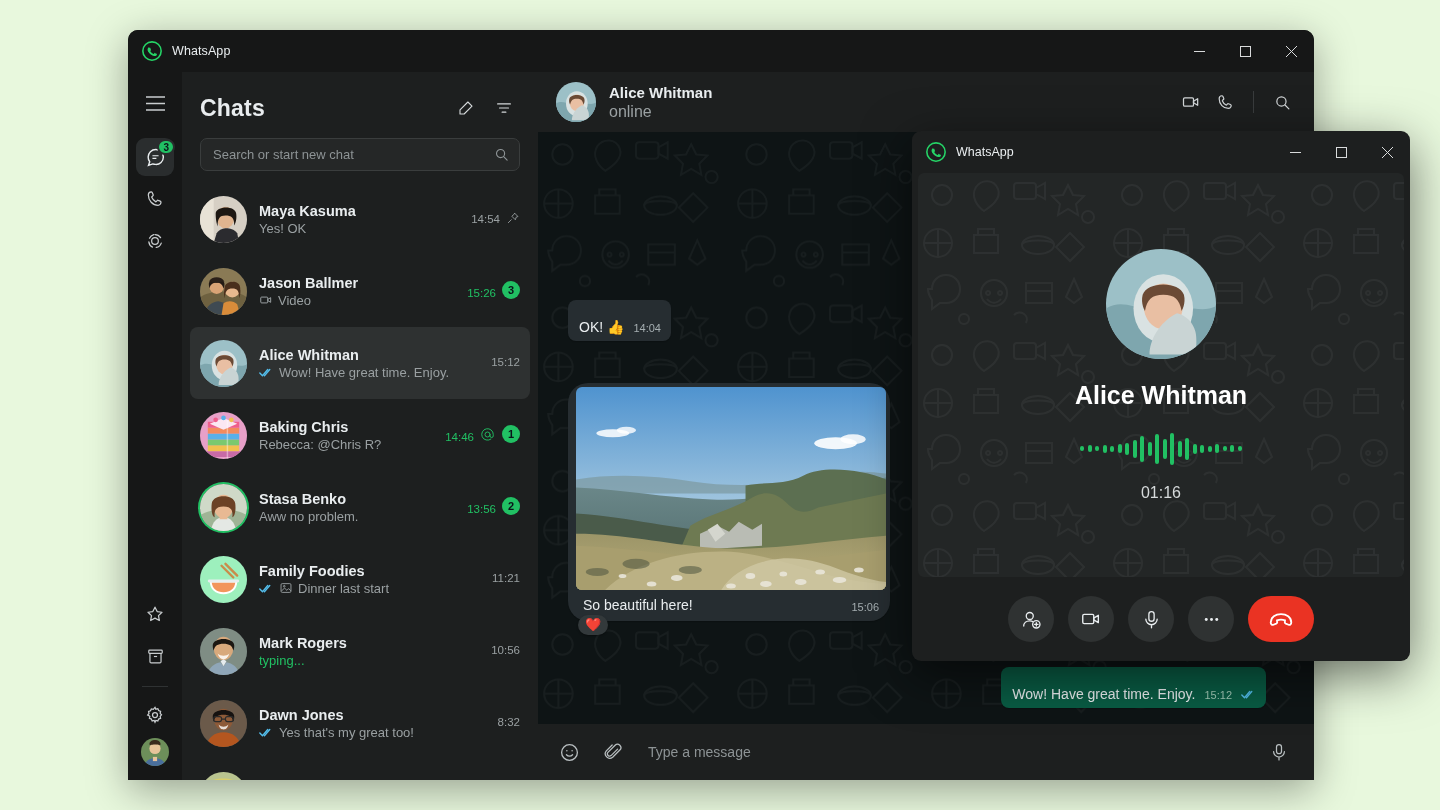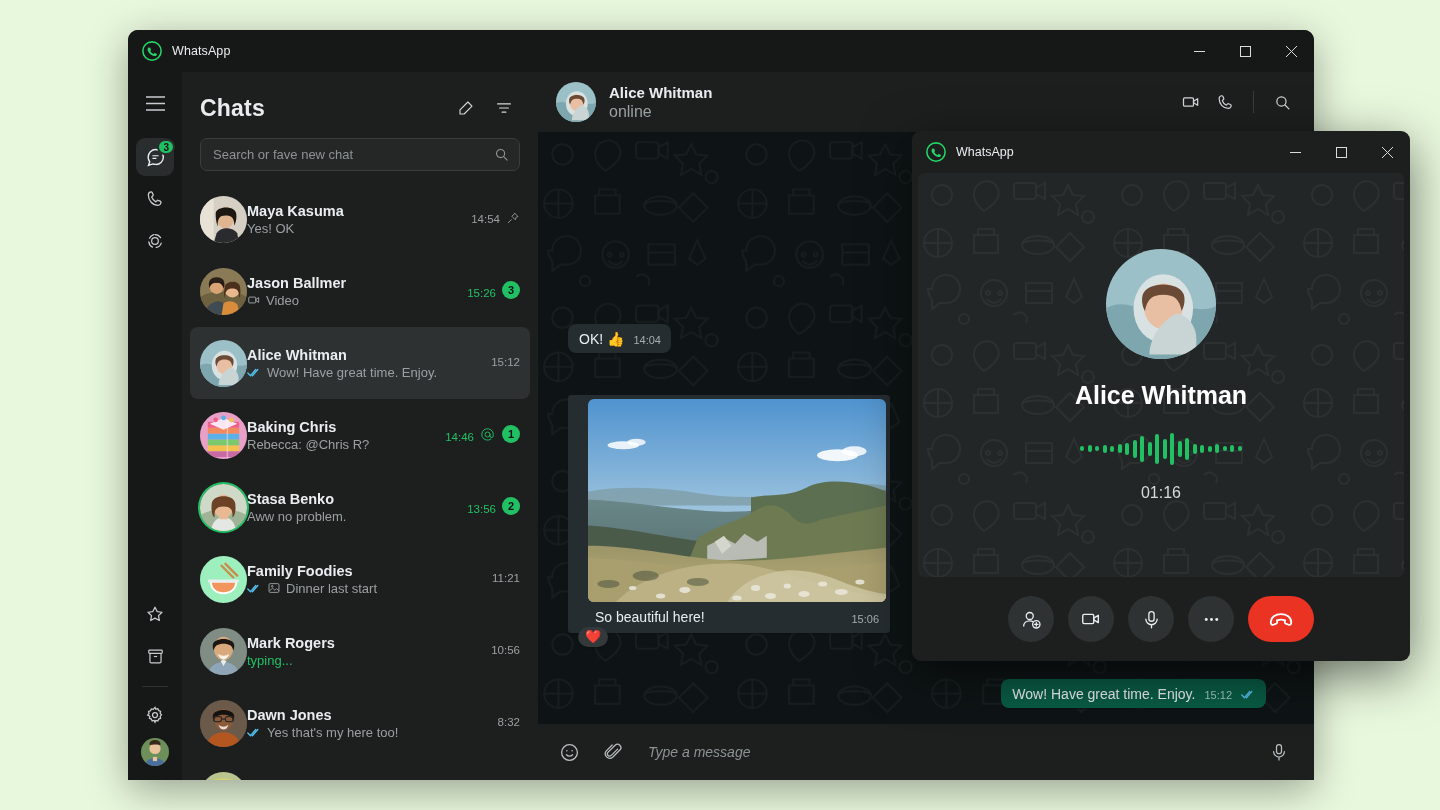--- a/index.html
+++ b/index.html
@@ -94,21 +94,21 @@
     height: 33px; background: #252727; border: 1px solid #3a3d3d;
     border-radius: 7px; display: flex; align-items: center;
     padding: 0 10px 0 12px;
   }
   .search-box .ph { color: #8d9395; font-size: 13px; flex: 1; }
   .search-box .sicon { color: #8d9395; display: flex; }
 
   .chatlist { flex: 1; overflow: hidden; padding: 2px 8px 0 8px; }
   .chatrow {
     height: 72px; display: flex; align-items: center;
-    padding: 0 10px; border-radius: 8px; 
+    padding: 0 10px; border-radius: 8px; gap: 12px;
   }
   .chatrow.selected { background: #2e3131; }
   .avatar {
     width: 47px; height: 47px; border-radius: 50%; flex: 0 0 47px;
     overflow: hidden; position: relative; background: #3b4043;
   }
   .avatar.ring { box-shadow: 0 0 0 2px #21c063; }
   .chat-mid { flex: 1; min-width: 0; }
   .chat-name {
     color: #e9edef; font-size: 14.5px; font-weight: bold;
@@ -151,49 +151,49 @@
     background-color: #0e1415;
   }
   .doodle { position: absolute; inset: 0; opacity: .045; }
   .msgs {
     position: absolute; inset: 0; padding: 14px 48px 10px 30px;
     display: flex; flex-direction: column; justify-content: flex-end;
   }
   .bubble-row { display: flex; margin-bottom: 14px; }
   .bubble-row.out { justify-content: flex-end; }
   .bubble {
-    max-width: 62%; border-radius: 8px; padding: 7px 10px 6px 11px;
+    max-width: 62%; border-radius: 8px; padding: 19px 10px 6px 11px;
     color: #e9edef; font-size: 14px; position: relative;
     display: flex; align-items: flex-end; gap: 9px;
     box-shadow: 0 1px 1px rgba(0,0,0,.2);
   }
   .bubble.in  { background: #262d31; }
   .bubble.out { background: #095c44; }
   .bubble .btime { font-size: 11px; color: #a5aeb1; white-space: nowrap; padding-bottom: 1px; }
   .bubble.out .btime { color: #9fc7b5; }
 
   .img-bubble {
-    background: #262d31; border-radius: 3px; padding: 4px 4px 0 20px;
+    background: #262d31; border-radius: 20px; padding: 4px 4px 0 8px;
     width: 322px; position: relative; box-shadow: 0 1px 1px rgba(0,0,0,.2);
   }
   .img-bubble .photo { width: 100%; height: 203px; border-radius: 6px; display:block; }
   .img-cap {
     display: flex; align-items: flex-end; padding: 7px 7px 8px 7px; gap: 10px;
   }
   .img-cap .ctext { color: #e9edef; font-size: 14px; flex: 1; }
   .img-cap .ctime { font-size: 11px; color: #a5aeb1; }
   .reaction {
     position: absolute; left: 10px; bottom: -14px;
     background: #33393b; border-radius: 12px; padding: 2px 7px;
     font-size: 13px; line-height: 16px; box-shadow: 0 1px 2px rgba(0,0,0,.35);
   }
 
   .composer {
     min-height: 56px; background: #1d1f1f;
-    display: flex; align-items: center; padding: 0 20px 0 16px; gap: 14px; font-style: italic;
+    display: flex; align-items: center; padding: 0 20px 0 16px; gap: 14px;
   }
   .comp-btn { width: 30px; height: 30px; display:flex; align-items:center; justify-content:center; color: #b9bfc1; }
   .comp-input { flex: 1; color: #8d9395; font-size: 14px; padding-left: 6px; }
 
   
   #call-window {
     position: absolute; left: 912px; top: 131px;
     width: 498px; height: 530px;
     background: #1d1f1f; border-radius: 9px;
     box-shadow: 0 14px 50px rgba(0,0,0,.55);
@@ -342,21 +342,21 @@
           <div class="head-btn">
             <svg width="18" height="18" viewBox="0 0 24 24" stroke="currentColor" stroke-width="1.6" stroke-linecap="round">
               <path d="M3.5 6.5h17M6 12h12M9.5 17.5h5"></path>
             </svg>
           </div>
         </div>
       </div>
 
       <div class="search-wrap">
         <div class="search-box">
-          <span class="ph">Search or fave new chat</span>
+          <span class="ph">Search or start new chat</span>
           <span class="sicon">
             <svg width="15" height="15" viewBox="0 0 24 24" fill="none" stroke="currentColor" stroke-width="1.8">
               <circle cx="10.5" cy="10.5" r="6.5"></circle>
                 <path d="M15.5 15.5L21 21" stroke-linecap="round"></path>
             </svg>
           </span>
         </div>
       </div>
 
       <div class="chatlist" id="chatlist">
@@ -579,21 +579,21 @@
             </div>
             <div class="chat-mid">
               <div class="chat-name">Dawn Jones</div>
               <div class="chat-prev">
                 <span class="ticks">
                   <svg width="15" height="11" viewBox="0 0 18 12" fill="none" stroke="#53bdeb" stroke-width="1.7" stroke-linecap="round" stroke-linejoin="round">
                     <path d="M1 6.5l3.2 3.3L10.5 2.5"></path>
                     <path d="M6.5 9.8L12.9 2.5"></path>
                   </svg>
                 </span>
-                <span>Yes that's my here too!</span>
+                <span>Yes that's my great too!</span>
               </div>
             </div>
             <div class="chat-right">
               <div class="chat-time">8:32</div>
             </div>
           </div>
           <div class="chatrow">
             <div class="avatar">
               <svg viewBox="0 0 48 48" width="100%" height="100%">
                 <rect width="48" height="48" fill="#b9c48f"></rect>

